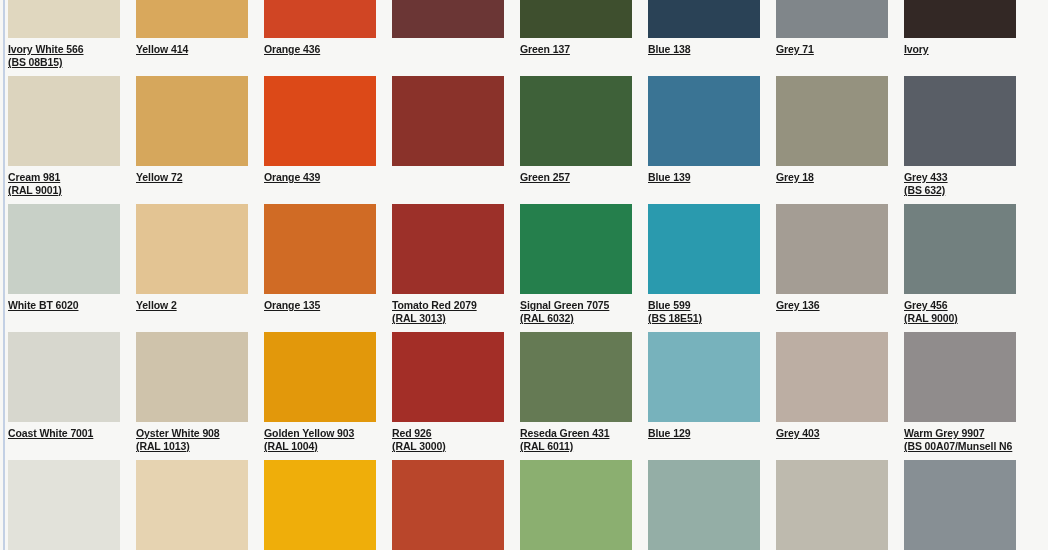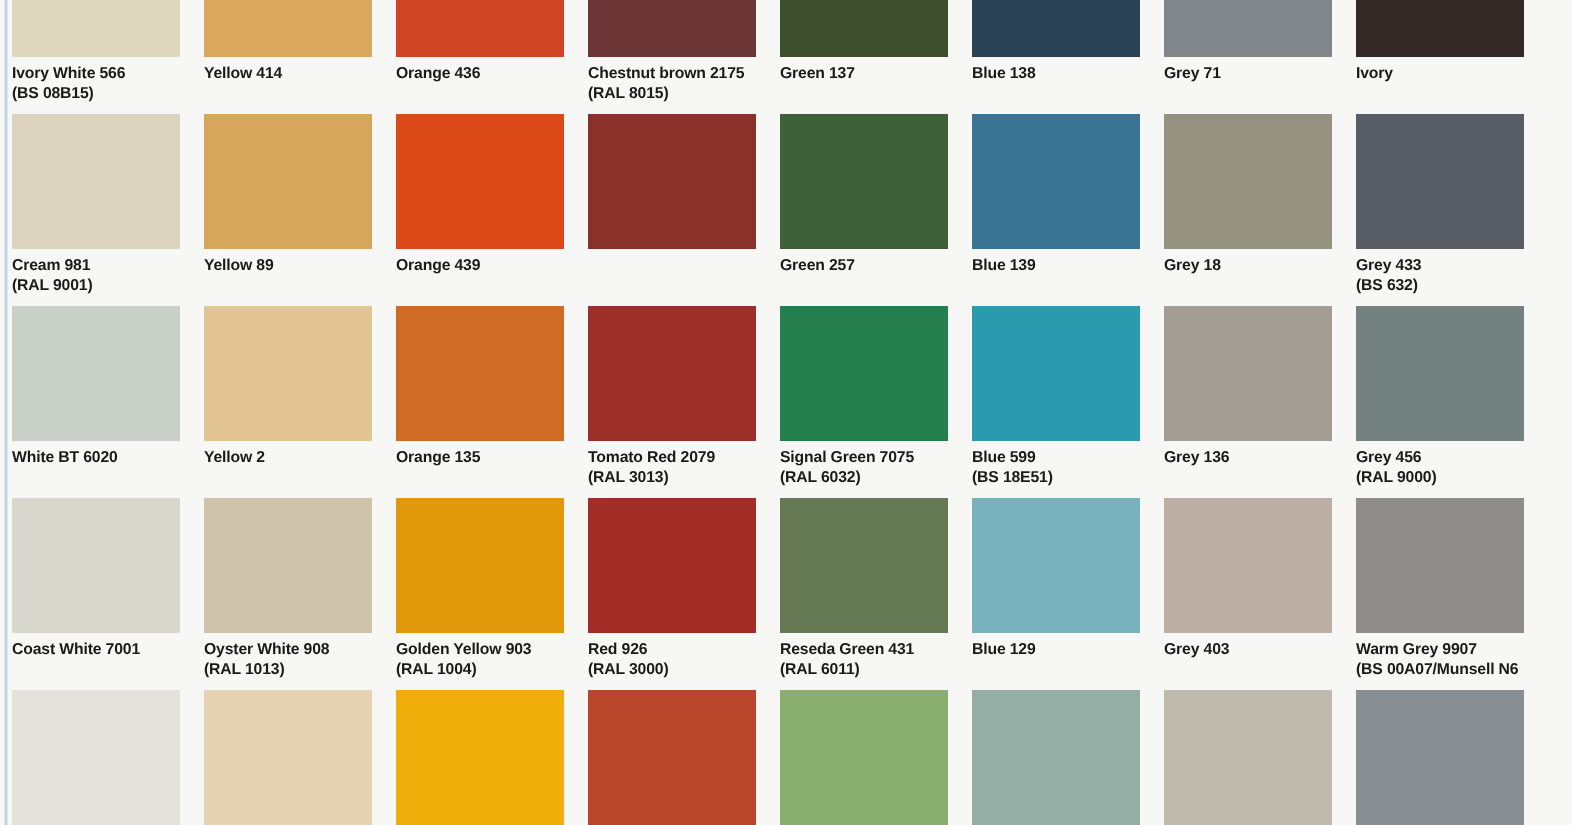--- a/index.html
+++ b/index.html
@@ -52,20 +52,21 @@
   }
   .swatch-name,
   .swatch-ref {
     display: block;
     font-size: 10.5px;
     font-weight: bold;
     line-height: 13px;
     color: #1a1a1a;
     white-space: nowrap;
     letter-spacing: -0.1px;
+    text-decoration: underline;
   }
 </style>
 </head>
 <body>
 
 <div id="chart-root">
 
   <div id="left-rule"></div>
 
   <div id="grid">
@@ -84,24 +85,20 @@
           </div>
         </div>
         <div class="swatch-cell">
           <span class="swatch-chip" style="background: rgb(208, 69, 36);"></span>
           <div class="swatch-labels">
             <span class="swatch-name">Orange 436</span>
           </div>
         </div>
         <div class="swatch-cell">
           <span class="swatch-chip" style="background: rgb(107, 54, 53);"></span>
-          <div class="swatch-labels">
-            <span class="swatch-name">Chestnut brown 2175</span>
-            <span class="swatch-ref">(RAL 8015)</span>
-          </div>
         </div>
         <div class="swatch-cell">
           <span class="swatch-chip" style="background: rgb(62, 79, 46);"></span>
           <div class="swatch-labels">
             <span class="swatch-name">Green 137</span>
           </div>
         </div>
         <div class="swatch-cell">
           <span class="swatch-chip" style="background: rgb(42, 66, 86);"></span>
           <div class="swatch-labels">
@@ -125,21 +122,21 @@
         <div class="swatch-cell">
           <span class="swatch-chip" style="background: rgb(220, 212, 190);"></span>
           <div class="swatch-labels">
             <span class="swatch-name">Cream 981</span>
             <span class="swatch-ref">(RAL 9001)</span>
           </div>
         </div>
         <div class="swatch-cell">
           <span class="swatch-chip" style="background: rgb(214, 167, 92);"></span>
           <div class="swatch-labels">
-            <span class="swatch-name">Yellow 89</span>
+            <span class="swatch-name">Yellow 72</span>
           </div>
         </div>
         <div class="swatch-cell">
           <span class="swatch-chip" style="background: rgb(220, 73, 24);"></span>
           <div class="swatch-labels">
             <span class="swatch-name">Orange 439</span>
           </div>
         </div>
         <div class="swatch-cell">
           <span class="swatch-chip" style="background: rgb(138, 50, 42);"></span>

